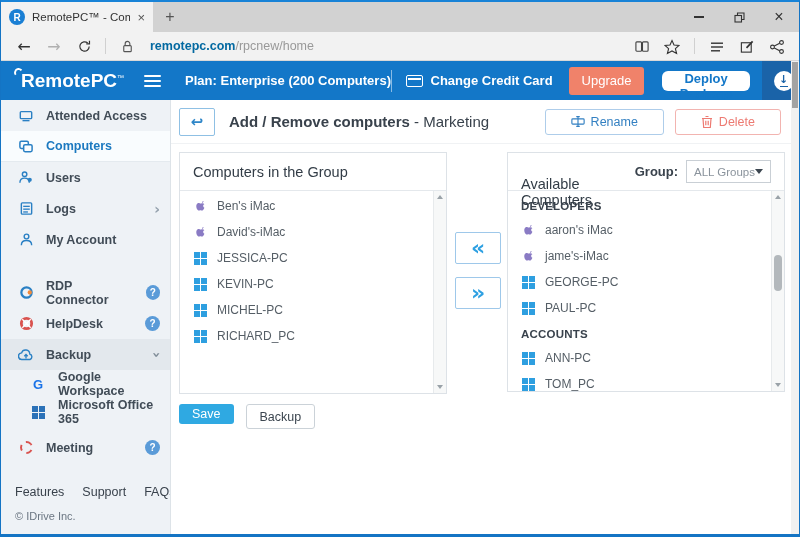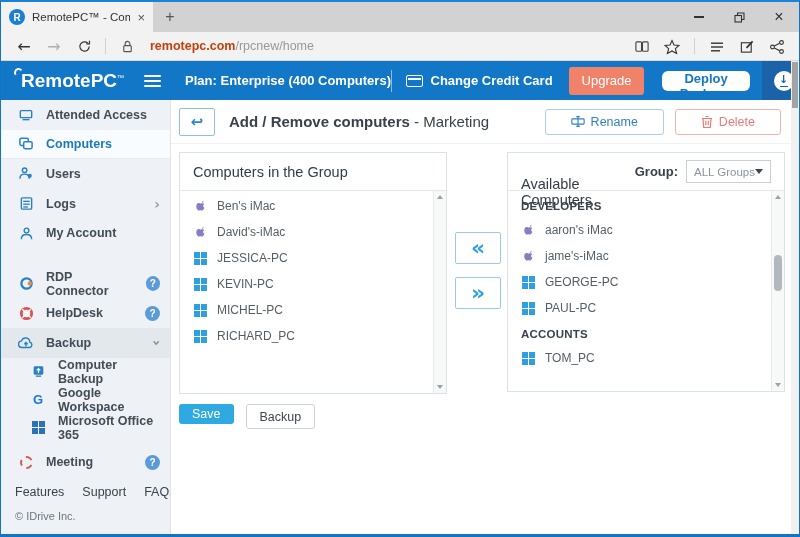--- a/index.html
+++ b/index.html
@@ -26,21 +26,21 @@
   .icon-close-w::before { content:"×"; font-size:16px; }
 
   
   .toolbar { height:29px; background:#f2f2f2; border-bottom:1px solid #d8d8d8; display:flex; align-items:center; padding:0 10px; gap:4px; flex-shrink:0; }
   .nav-ic { width:26px; text-align:center; font-size:16px; color:#333; }
   .nav-ic.disabled { color:#b0b0b0; }
   .icon-arrow-left::before { content:"←"; }
   .icon-arrow-right::before { content:"→"; }
   .tb-sep { width:1px; height:16px; background:#d0d0d0; margin:0 4px; }
   .url-text { font-size:12.5px; margin-left:6px; white-space:nowrap; }
-  .url-host { color:#c2410c; font-weight:bold; }
+  .url-host { color:#0369a1; font-weight:bold; }
   .url-path { color:#999; }
   .tb-right { margin-left:auto; display:flex; align-items:center; gap:6px; }
   .tb-right .nav-ic { width:24px; }
   .tb-right svg, .nav-ic svg { vertical-align:middle; }
 
   
   .page-area { flex:1; display:flex; min-height:0; }
   .web { flex:1; display:flex; flex-direction:column; min-width:0; }
   .app-header { height:39px; background:#1377c8; color:#fff; display:flex; align-items:center; padding-left:14px; flex-shrink:0; }
   .logo { font-size:19px; font-weight:bold; white-space:nowrap; position:relative; padding-left:6px; }
@@ -221,21 +221,21 @@
   <div class="page-area">
     <div class="web">
 
       <div class="app-header">
         <span class="logo"><span class="logo-arc"></span><span>RemotePC</span><sup>™</sup></span>
         <span class="hamburger">
             <i></i>
             <i></i>
             <i></i>
           </span>
-        <span class="plan-text">Plan: Enterprise (400 Computers)</span>
+        <span class="plan-text">Plan: Enterprise (200 Computers)</span>
         <span class="hdr-right">
           <span class="hdr-sep"></span>
           <span class="cc-item">
             <span class="cc-icon"></span>
             <span>Change Credit Card</span>
           </span>
           <button class="upgrade-btn">Upgrade</button>
           <button class="deploy-btn">Deploy Package</button>
           <span class="download-box">
             <span class="dl-circle"></span>
@@ -322,30 +322,20 @@
           </div>
           <div class="side-item grayrow">
             <span class="s-icon">
                 <svg width="16" height="13" viewBox="0 0 16 13">
                   <path d="M4 11.5a3.3 3.3 0 0 1-.4-6.6A4.2 4.2 0 0 1 11.8 6a2.9 2.9 0 0 1 .2 5.5z" fill="none" stroke="#2a80c4" stroke-width="1.4"></path>
                   <path d="M8 10.5V6.8 M6.3 8.3 L8 6.5 l1.7 1.8" fill="none" stroke="#2a80c4" stroke-width="1.3"></path>
                 </svg>
               </span>
             <span class="s-label">Backup</span>
             <span class="chev-down glyph"></span>
-          </div>
-          <div class="side-item sub">
-            <span class="s-icon">
-                <svg width="15" height="14" viewBox="0 0 16 16">
-                  <rect x="2.5" y="1.5" width="11" height="9.5" rx="1.5" fill="#2a80c4"></rect>
-                  <path d="M8 9V4.5 M6 6.2 L8 4.2 l2 2" fill="none" stroke="#fff" stroke-width="1.4"></path>
-                  <rect x="5" y="12" width="6" height="1.5" fill="#2a80c4"></rect>
-                </svg>
-              </span>
-            <span class="s-label">Computer Backup</span>
           </div>
           <div class="side-item sub">
             <span class="s-icon gicon"></span>
             <span class="s-label">Google Workspace</span>
           </div>
           <div class="side-item sub">
             <span class="s-icon">
                 <span class="grid4 navy">
                   <i></i>
                   <i></i>
@@ -535,20 +525,31 @@
                         <span class="grid4">
                           <i></i>
                           <i></i>
                           <i></i>
                           <i></i>
                         </span>
                       </span>
     <span class="comp-name">PAUL-PC</span>
   </div>
 <div class="grp-hdr">ACCOUNTS</div>
+  <div class="comp-row">
+    <span class="os-icon">
+                        <span class="grid4">
+                          <i></i>
+                          <i></i>
+                          <i></i>
+                          <i></i>
+                        </span>
+                      </span>
+    <span class="comp-name">ANN-PC</span>
+  </div>
 
   <div class="comp-row">
     <span class="os-icon">
                         <span class="grid4">
                           <i></i>
                           <i></i>
                           <i></i>
                           <i></i>
                         </span>
                       </span>

